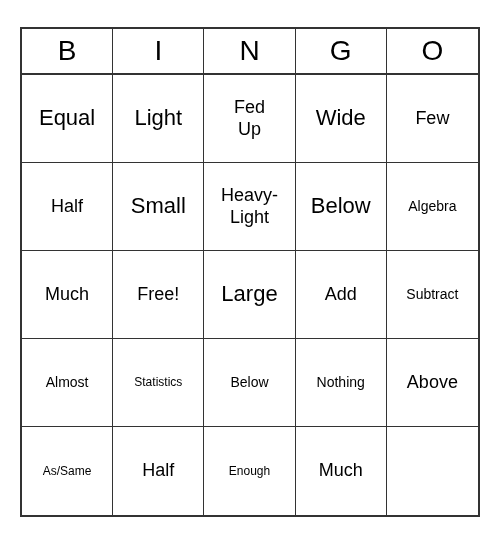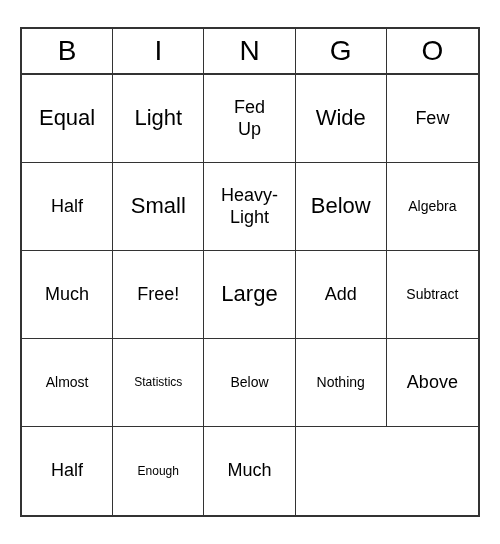--- a/index.html
+++ b/index.html
@@ -128,20 +128,23 @@
       <div class="bingo-cell">
         <span class="size-sm">Below</span>
       </div>
       <div class="bingo-cell">
         <span class="size-sm">Nothing</span>
       </div>
       <div class="bingo-cell">
         <span class="size-md">Above</span>
       </div>
       <div class="bingo-cell">
+        <span class="size-xs">As/Same</span>
+      </div>
+      <div class="bingo-cell">
         <span class="size-xl">Half</span>
       </div>
       <div class="bingo-cell">
         <span class="size-xs">Enough</span>
       </div>
       <div class="bingo-cell">
         <span class="size-xl">Much</span>
       </div>
     </div>
 </div>

